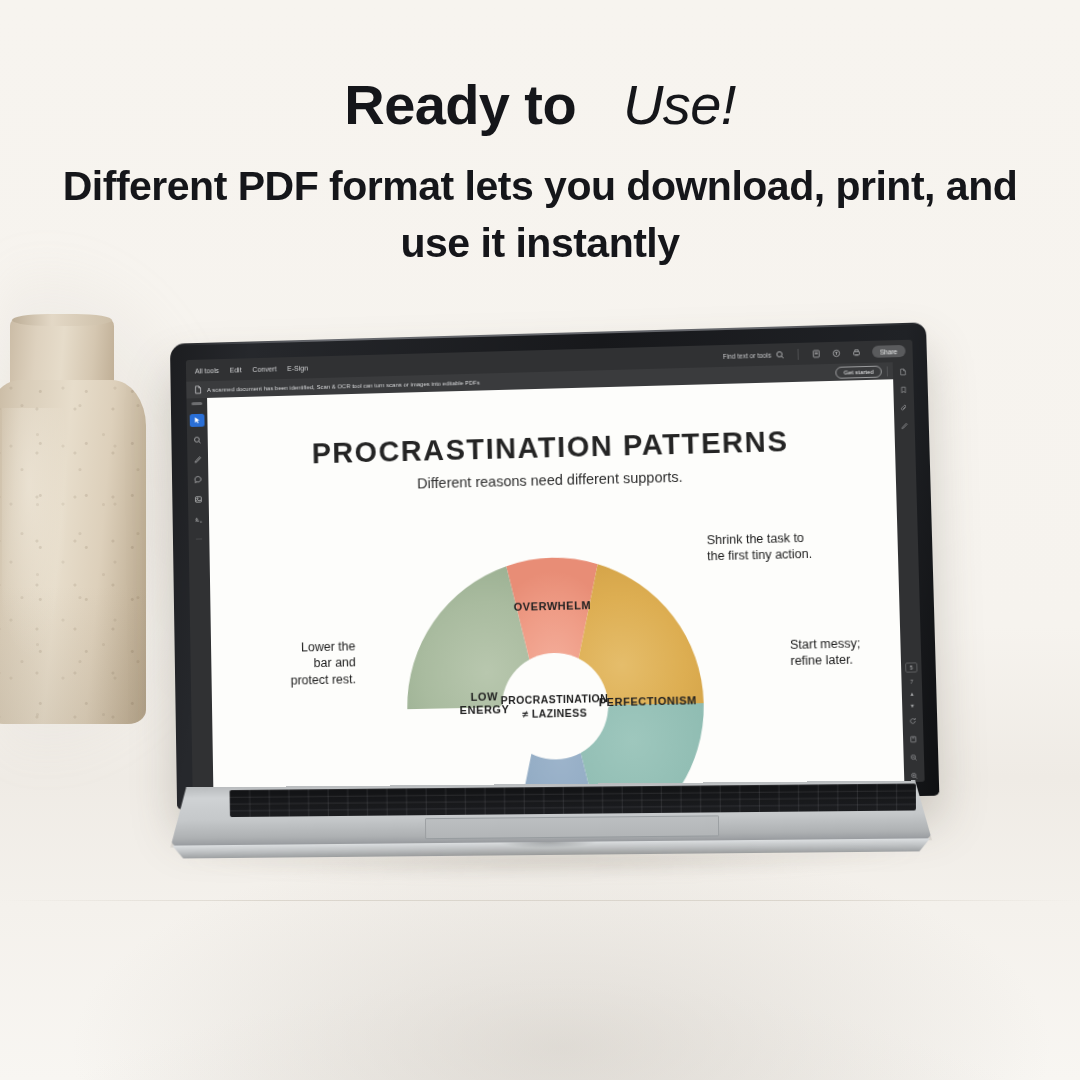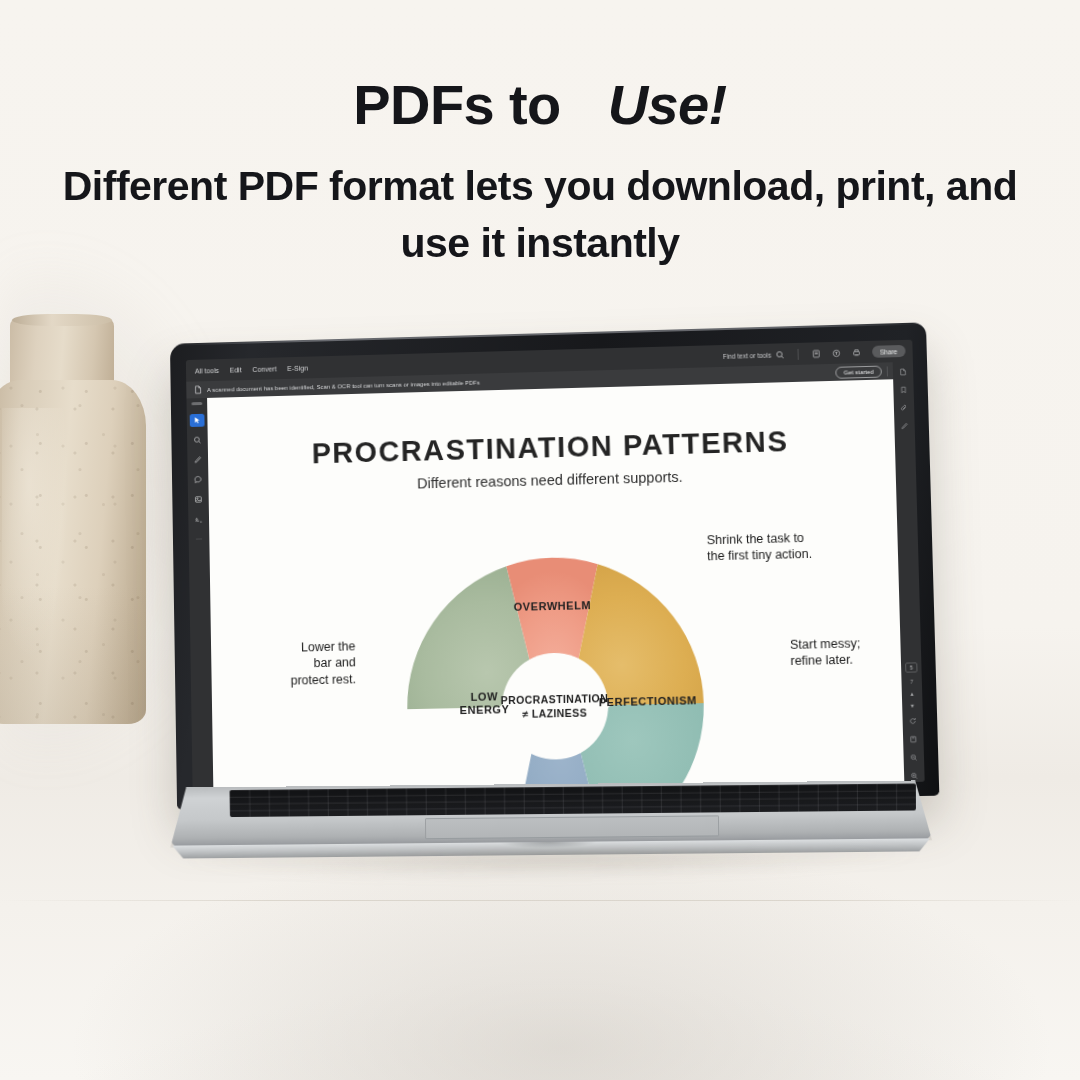--- a/index.html
+++ b/index.html
@@ -65,21 +65,21 @@
     background-size:46px 52px, 58px 64px, 38px 44px, 66px 70px, 52px 58px;
     border-radius:34px;
   }
 
   
   #headline {
     position:absolute; left:0; right:0; top:72px;
     text-align:center; color:#15161a;
     font-size:56px; font-weight:700; letter-spacing:-.6px;
   }
-  #headline .em { font-style:italic; font-weight:700;margin-left:32px; }
+  #headline .em { font-style:italic; font-weight:400;margin-left:32px; }
   #subheadline {
     position:absolute; left:42px; right:42px; top:158px;
     text-align:center; color:#15161a;
     font-size:41px; font-weight:700; line-height:1.38; letter-spacing:-.5px;
   }
 
   
   #laptop { position:absolute; left:148px; top:332px; width:800px; height:560px; }
 
   #lid {
@@ -247,21 +247,21 @@
   <div id="table-line"></div>
 </div>
 
 <div id="vase">
   <div class="neck"></div>
   <div class="body">
     <div id="vase-grain"></div>
   </div>
 </div>
 
-<h1 id="headline"><span>PDFs to </span><span class="em">Use!</span></h1>
+<h1 id="headline"><span>Ready to </span><span class="em">Use!</span></h1>
 
 <p id="subheadline">Different PDF format lets you download, print, and use it instantly</p>
 
 <div id="laptop">
 
   <div id="lid">
     <div id="screen">
 
       <div id="app-toolbar">
         <span class="menu-item">All tools</span>

